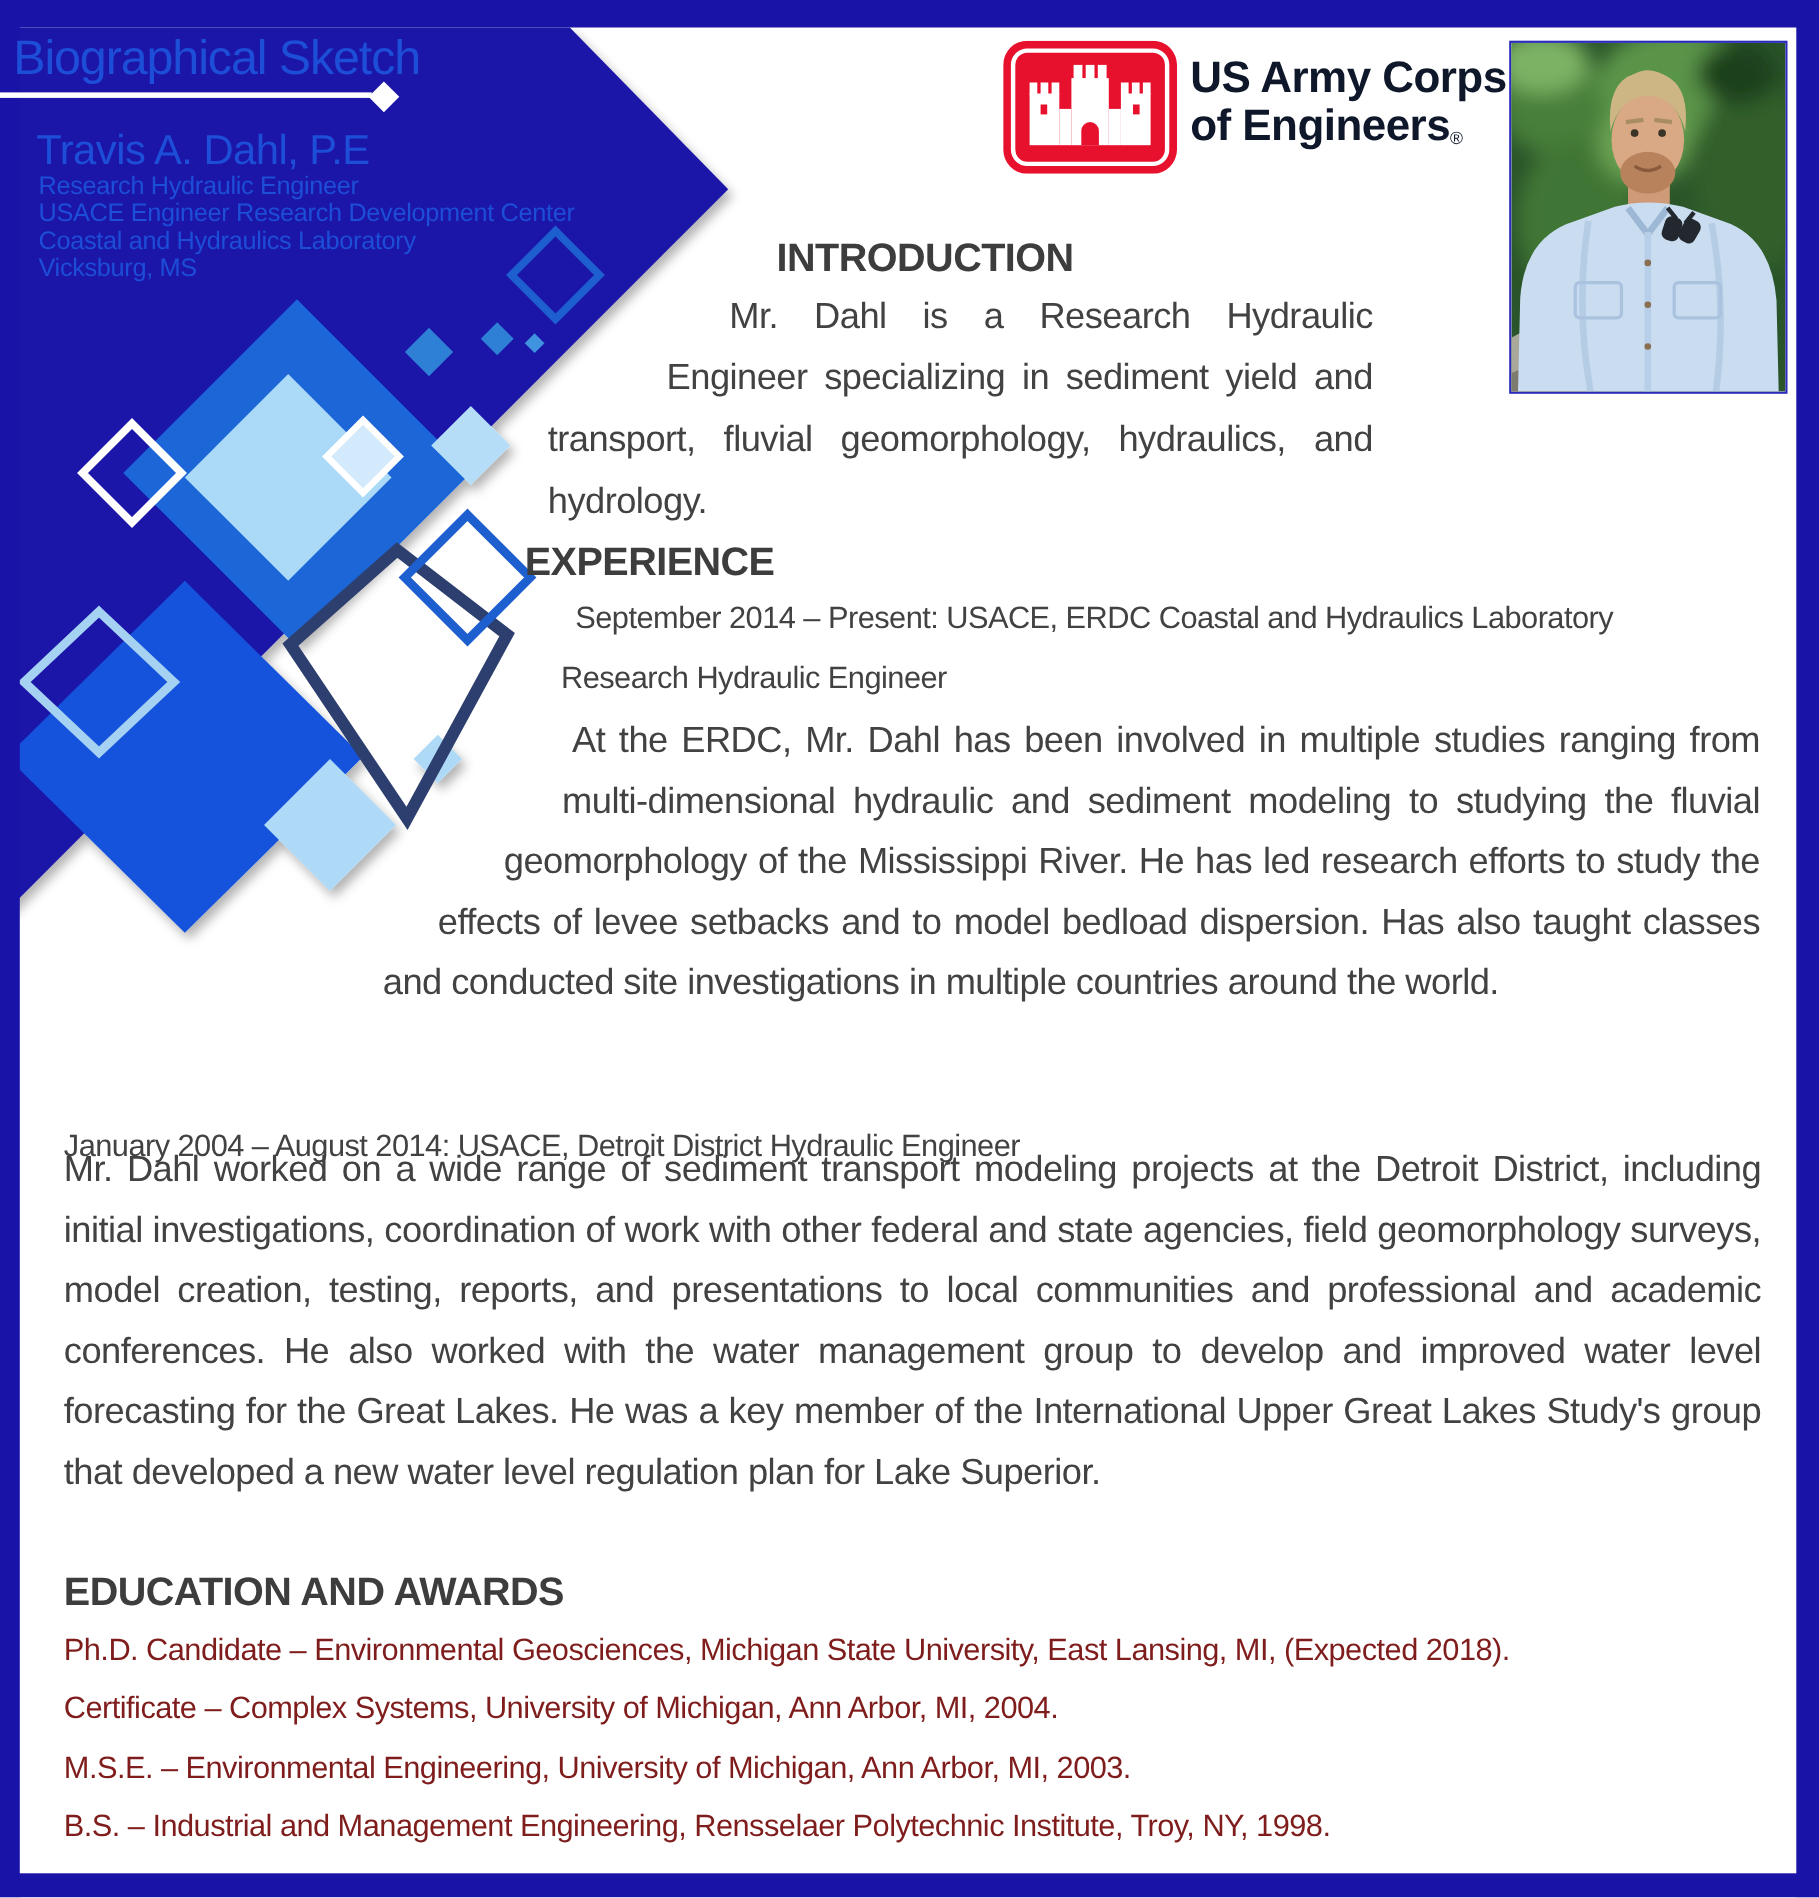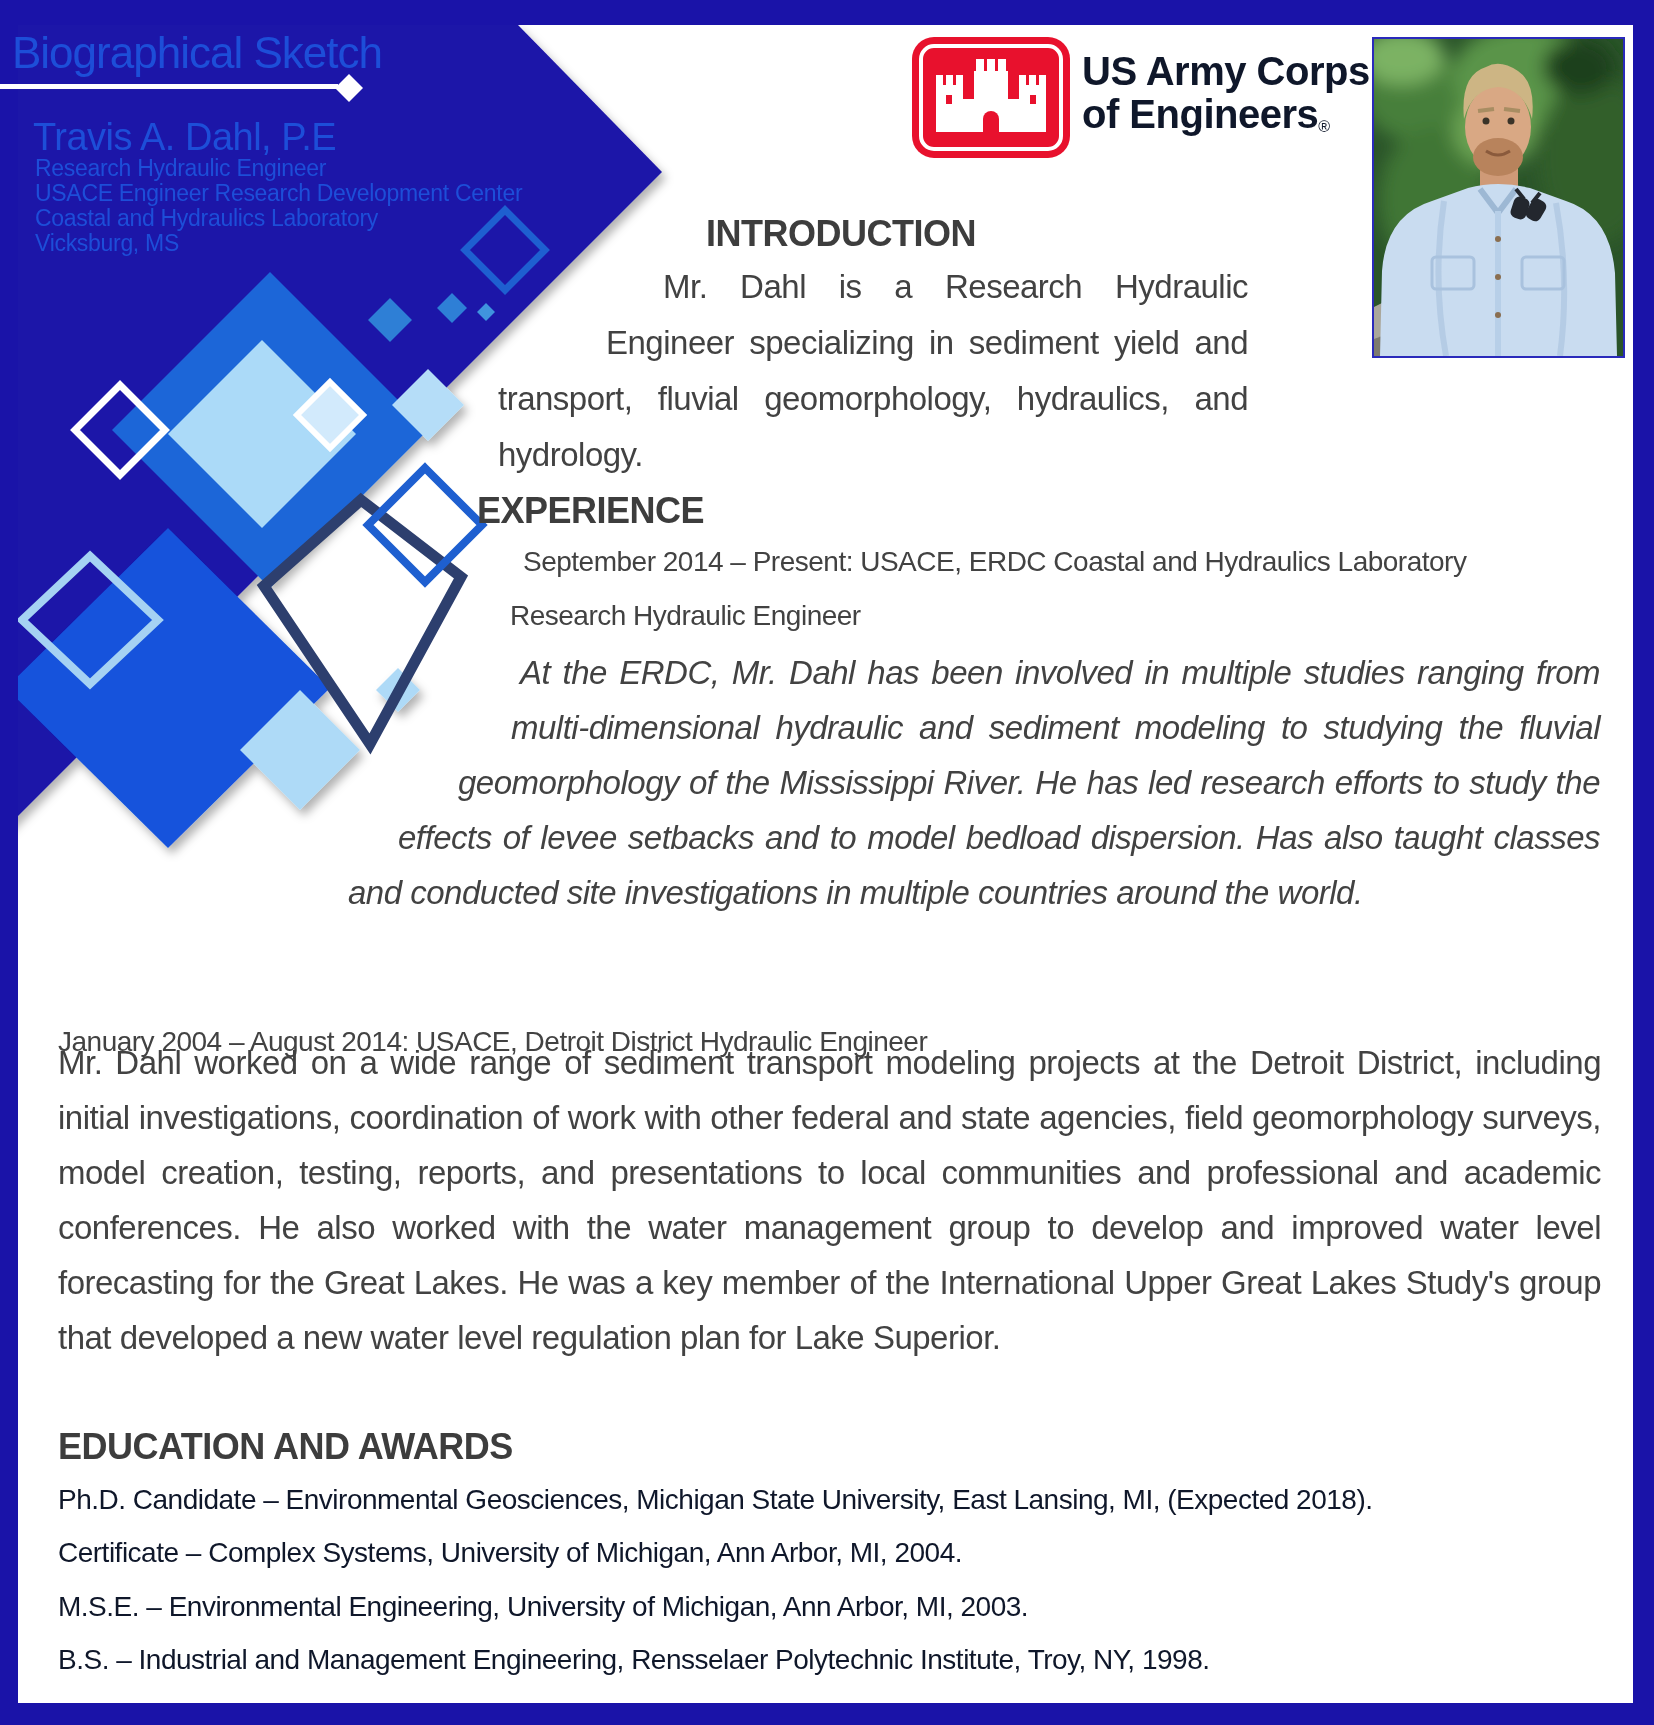--- a/index.html
+++ b/index.html
@@ -29,27 +29,27 @@
   .photo{position:absolute;left:1372px;top:37px;width:249px;height:317px;border:2px solid #2a2abb;box-sizing:content-box;}
   
   .sec-h{position:absolute;font-weight:700;font-size:36px;color:#3d3d3d;letter-spacing:-0.5px;white-space:nowrap;}
   .line{position:absolute;font-size:28px;color:#424242;letter-spacing:-0.5px;white-space:nowrap;}
   .para{position:absolute;font-size:33px;color:#424242;letter-spacing:-0.5px;
         text-align:justify;line-height:55px;}
   .para .push{float:left;clear:left;height:55px;}
   .intro{left:498px;top:259px;width:750px;line-height:56px;}
   .intro .p1{width:165px;height:56px;}
   .intro .p2{width:108px;height:56px;}
-  .job1{left:348px;top:645px;width:1252px;font-style:italic;}
+  .job1{left:348px;top:645px;width:1252px;}
   .job1 .p1{width:172px;}
   .job1 .p2{width:163px;}
   .job1 .p3{width:110px;}
   .job1 .p4{width:50px;}
   .job2{left:58px;top:1035px;width:1543px;}
-  .edu{position:absolute;left:58px;font-size:28px;color:#0f172a;letter-spacing:-0.5px;white-space:nowrap;}
+  .edu{position:absolute;left:58px;font-size:28px;color:#7f1d1d;letter-spacing:-0.5px;white-space:nowrap;}
 </style>
 </head>
 <body>
 
 <div class="page">
 
   <svg class="decor" width="740" height="910" viewBox="0 0 740 910">
     <defs>
       <filter id="sh" x="-20%" y="-20%" width="150%" height="150%">
         <feDropShadow dx="4" dy="6" stdDeviation="5" flood-color="#000000" flood-opacity="0.3"></feDropShadow>

